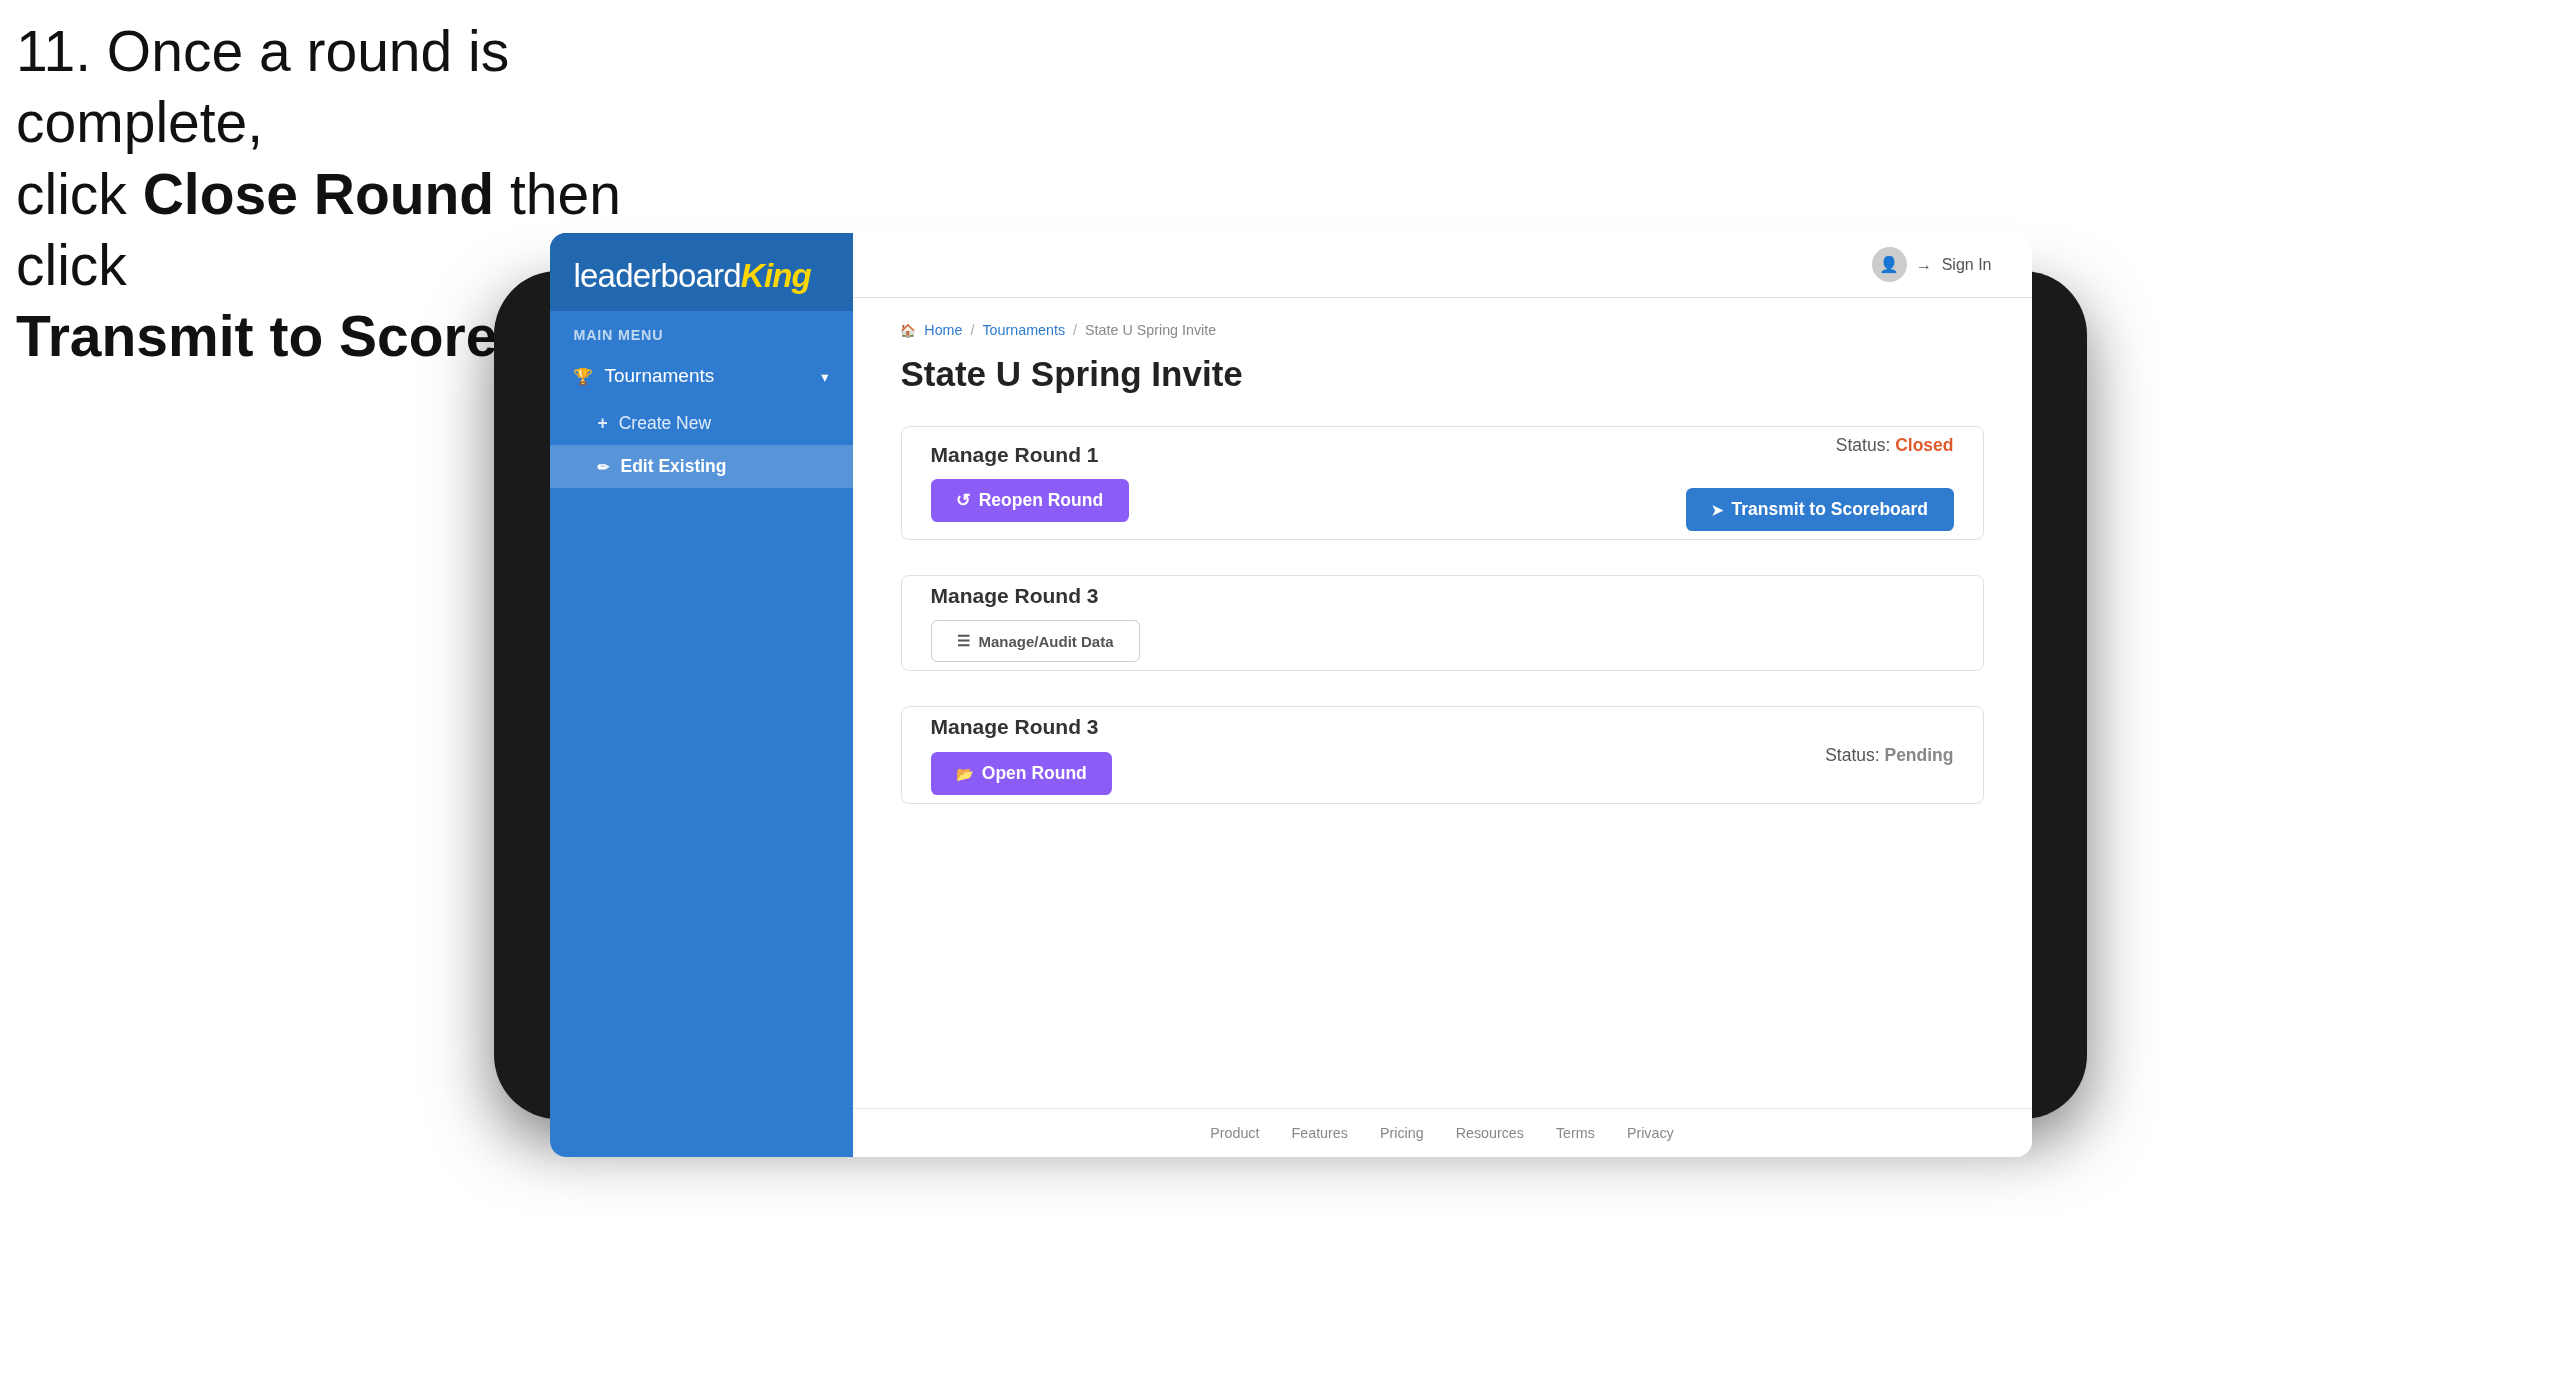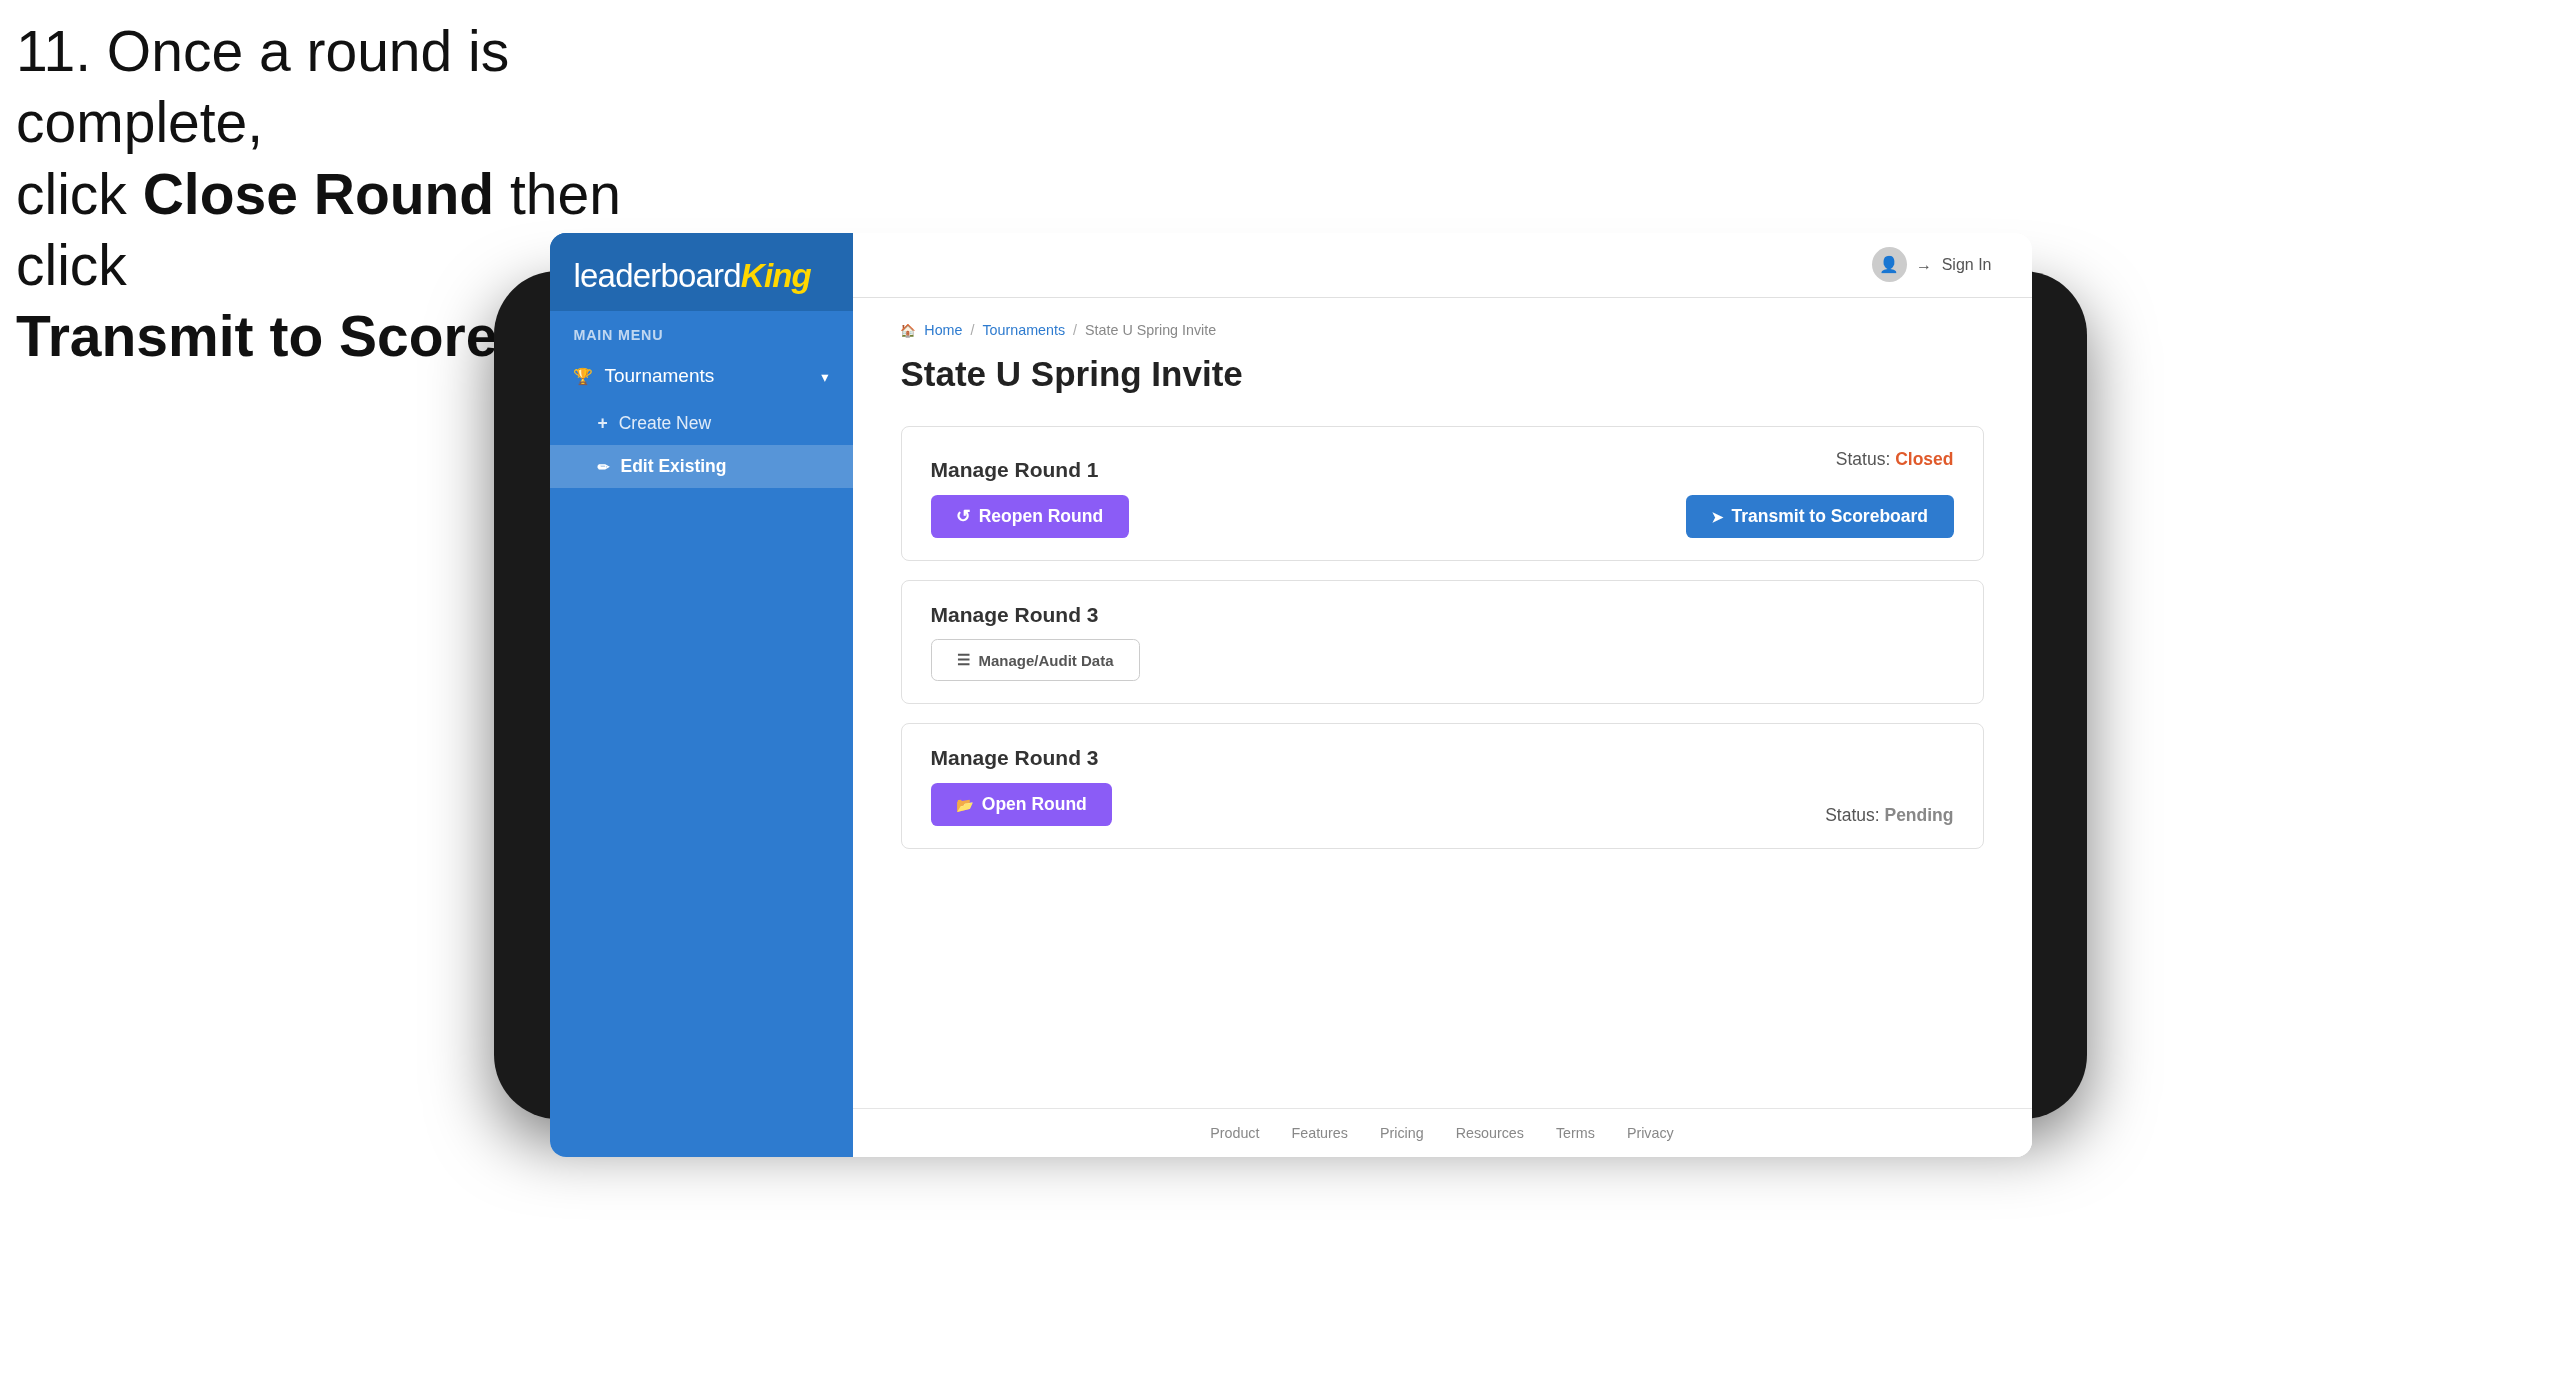--- a/index.html
+++ b/index.html
@@ -205,44 +205,44 @@
       font-size: 35px;
       font-weight: 700;
       color: #222;
       margin-bottom: 32px;
     }
 
     
     .round-section {
       border: 0.8px solid #e0e0e0;
       border-radius: 8px;
-      padding: 22px 29px;
-      margin-bottom: 19px;
-      display: flex;
-      align-items: flex-end;
+      padding: 8px 29px;
+      margin-bottom: 35px;
+      display: flex;
+      align-items: center;
       justify-content: space-between;
       background: #ffffff;
     }
 
     .round-left {
       display: flex;
       flex-direction: column;
       gap: 12.7px;
     }
 
     .round-title {
       font-size: 21px;
       font-weight: 600;
       color: #333;
     }
 
     .round-right {
       display: flex;
       align-items: center;
-      gap: 25px;
+      gap: 32px;
       flex-direction: column;
       align-items: flex-end;
     }
 
     .status-label {
       font-size: 17.5px;
       color: #555;
       align-self: flex-end;
     }
     .status-closed { color: #e05a2b; font-weight: 700; }

